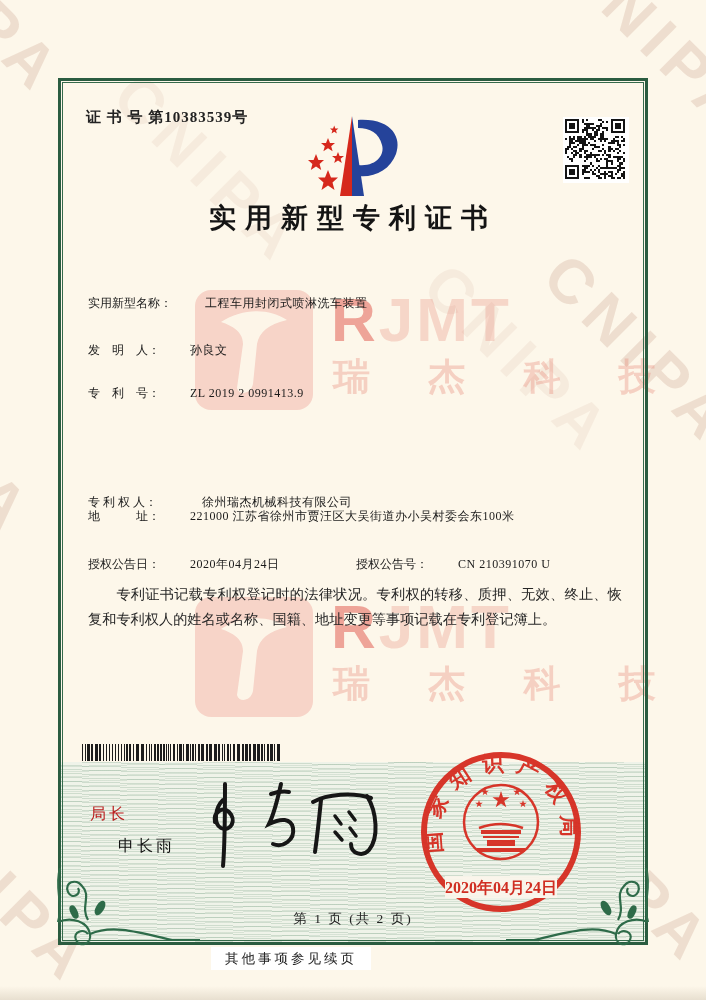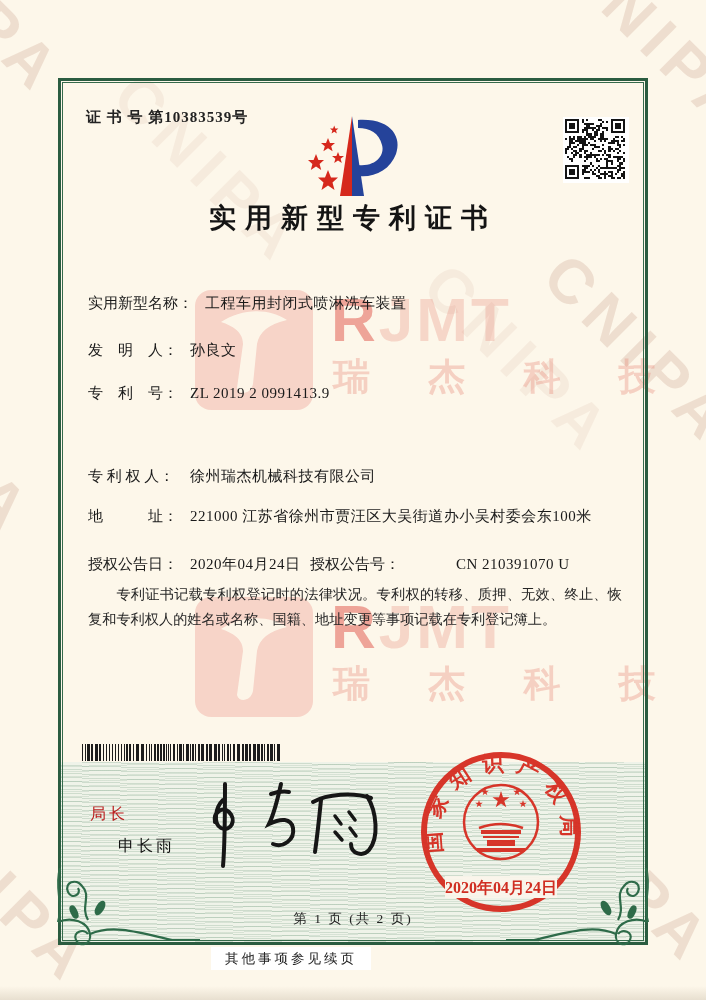--- a/index.html
+++ b/index.html
@@ -28,24 +28,24 @@
   .wave{position:absolute;left:61px;top:762px;width:584px;height:180px;z-index:1;background-color:#eff3e9;
         background-image:
           repeating-linear-gradient(1.5deg,rgba(120,160,132,0.28) 0 1px,rgba(255,255,255,0) 1px 4px),
           repeating-linear-gradient(-1.5deg,rgba(120,160,132,0.20) 0 1px,rgba(255,255,255,0) 1px 5px);}
   .content{position:absolute;z-index:3;}
   .certno{left:86px;top:108px;font-size:15px;letter-spacing:1px;color:#222;font-weight:bold;}
   .qr{left:563px;top:117px;width:66px;height:66px;background:#fff;padding:2px;box-sizing:border-box;}
   .logo{left:288px;top:110px;width:134px;height:92px;}
   .title{left:0;top:200px;width:706px;text-align:center;font-size:27px;font-weight:bold;
          letter-spacing:9px;color:#141414;}
-  .row{position:absolute;left:88px;display:flex;font-size:15px;color:#1a1a1a;line-height:22px;}
+  .row{position:absolute;left:88px;display:flex;font-size:12px;color:#1a1a1a;line-height:22px;}
   .lab{width:102px;flex:none;}
   .val{max-width:430px;letter-spacing:0.5px;}
-  .pair2{display:flex;gap:44px;}
+  .pair2{display:flex;margin-left:46px;}
   .bodytext{left:88px;top:582px;width:534px;font-size:14.2px;line-height:25px;color:#262626;text-align:justify;}
   .bodytext p{margin:0;text-indent:2em;}
   .barcode{left:82px;top:744px;width:202px;height:17px;}
   .sigrole{left:90px;top:804px;font-family:"Liberation Sans","DejaVu Sans",sans-serif;
            font-size:16px;letter-spacing:3px;color:#b91c1c;}
   .signame{left:90px;top:836px;font-family:"Liberation Sans","DejaVu Sans",sans-serif;
            font-size:16px;letter-spacing:3px;color:#111;margin-left:28px;}
   .sigsvg{left:185px;top:772px;}
   .seal{left:417px;top:748px;width:168px;height:168px;opacity:0.93;}
   .pagefoot{left:0;top:910px;width:706px;text-align:center;font-size:13.5px;letter-spacing:2px;color:#222;}
@@ -418,21 +418,21 @@
     <div class="val">工程车用封闭式喷淋洗车装置</div>
   </div>
   <div class="content row" style="top:339px;">
     <div class="lab">发　明　人：</div>
     <div class="val">孙良文</div>
   </div>
   <div class="content row" style="top:382px;">
     <div class="lab">专　利　号：</div>
     <div class="val">ZL 2019 2 0991413.9</div>
   </div>
-  <div class="content row" style="top:465px;">
+  <div class="content row" style="top:491px;gap:12px;">
     <div class="lab">专 利 权 人：</div>
     <div class="val">徐州瑞杰机械科技有限公司</div>
   </div>
   <div class="content row" style="top:505px;">
     <div class="lab">地　　　址：</div>
     <div class="val" style="width:425px">221000 江苏省徐州市贾汪区大吴街道办小吴村委会东100米</div>
   </div>
   <div class="content row" style="top:553px;">
     <div class="lab">授权公告日：</div>
     <div class="val" style="width:120px">2020年04月24日</div>

